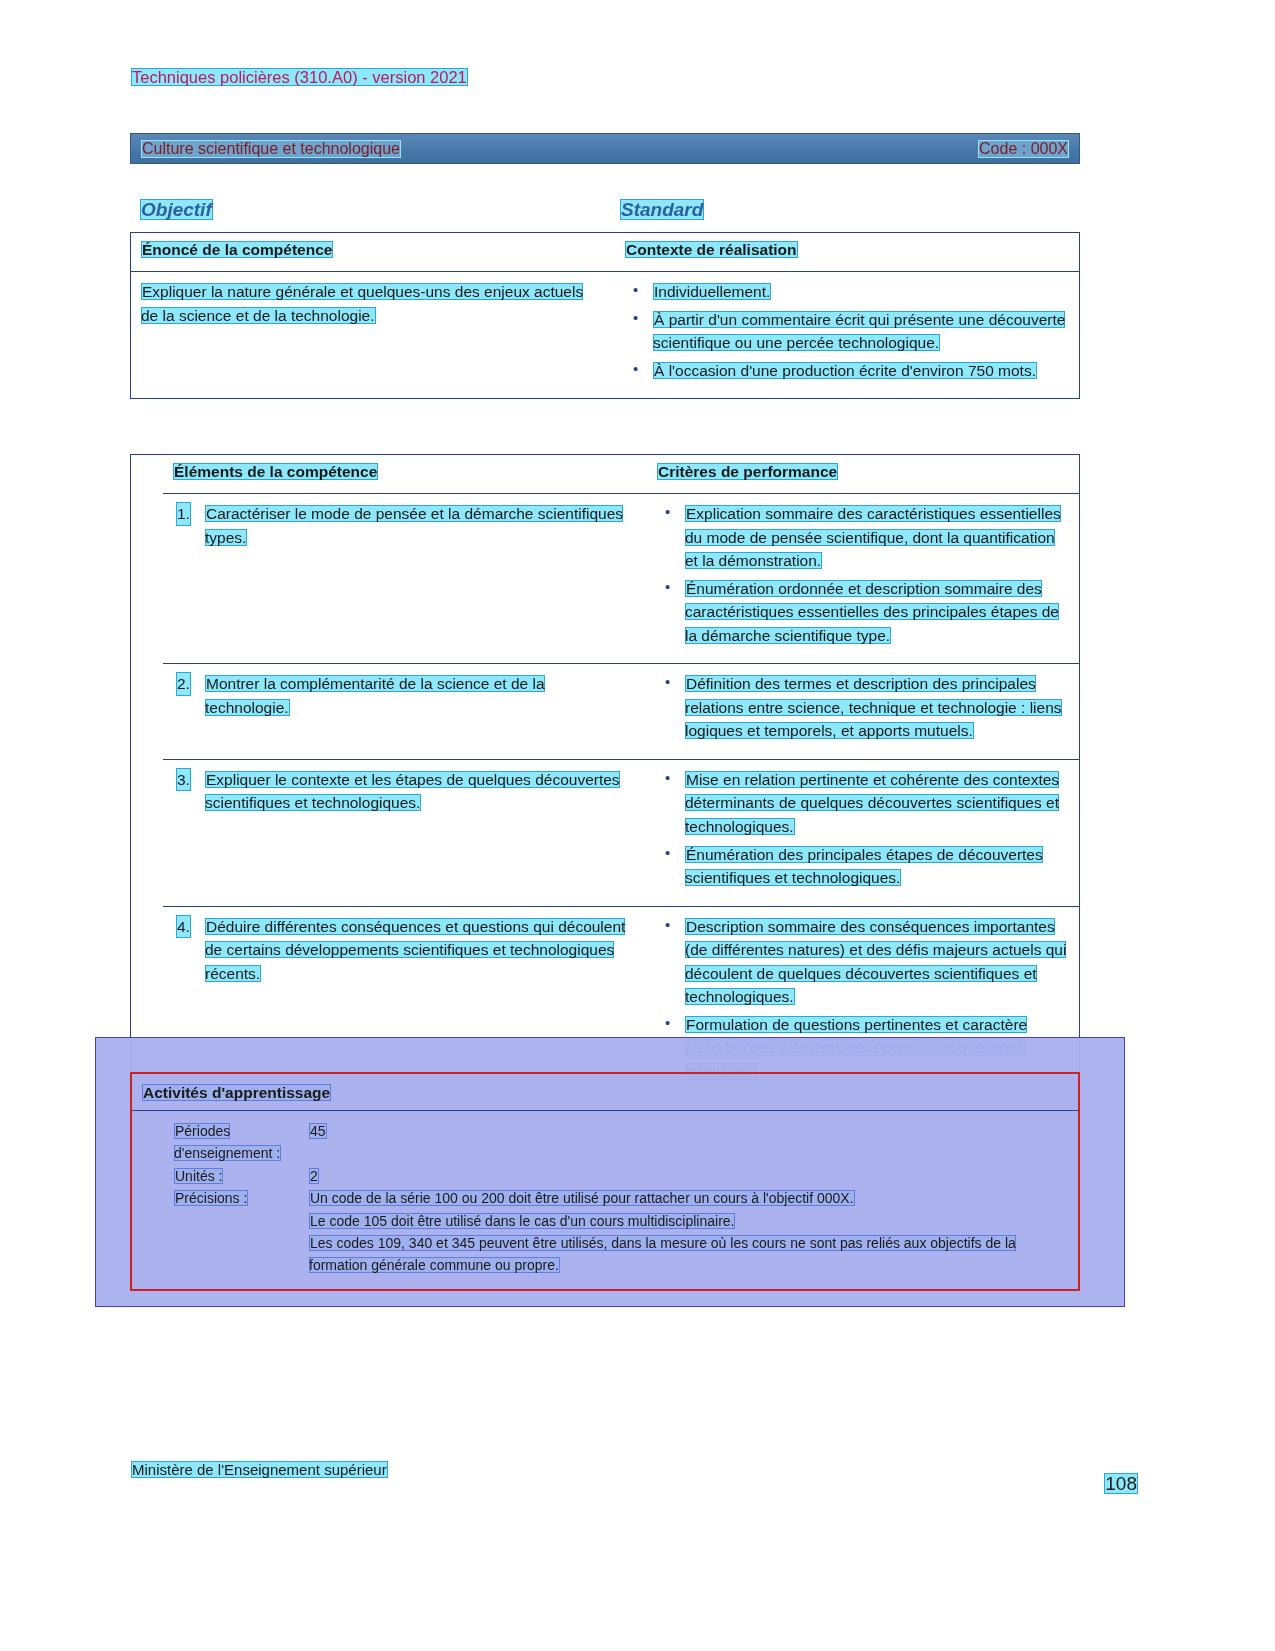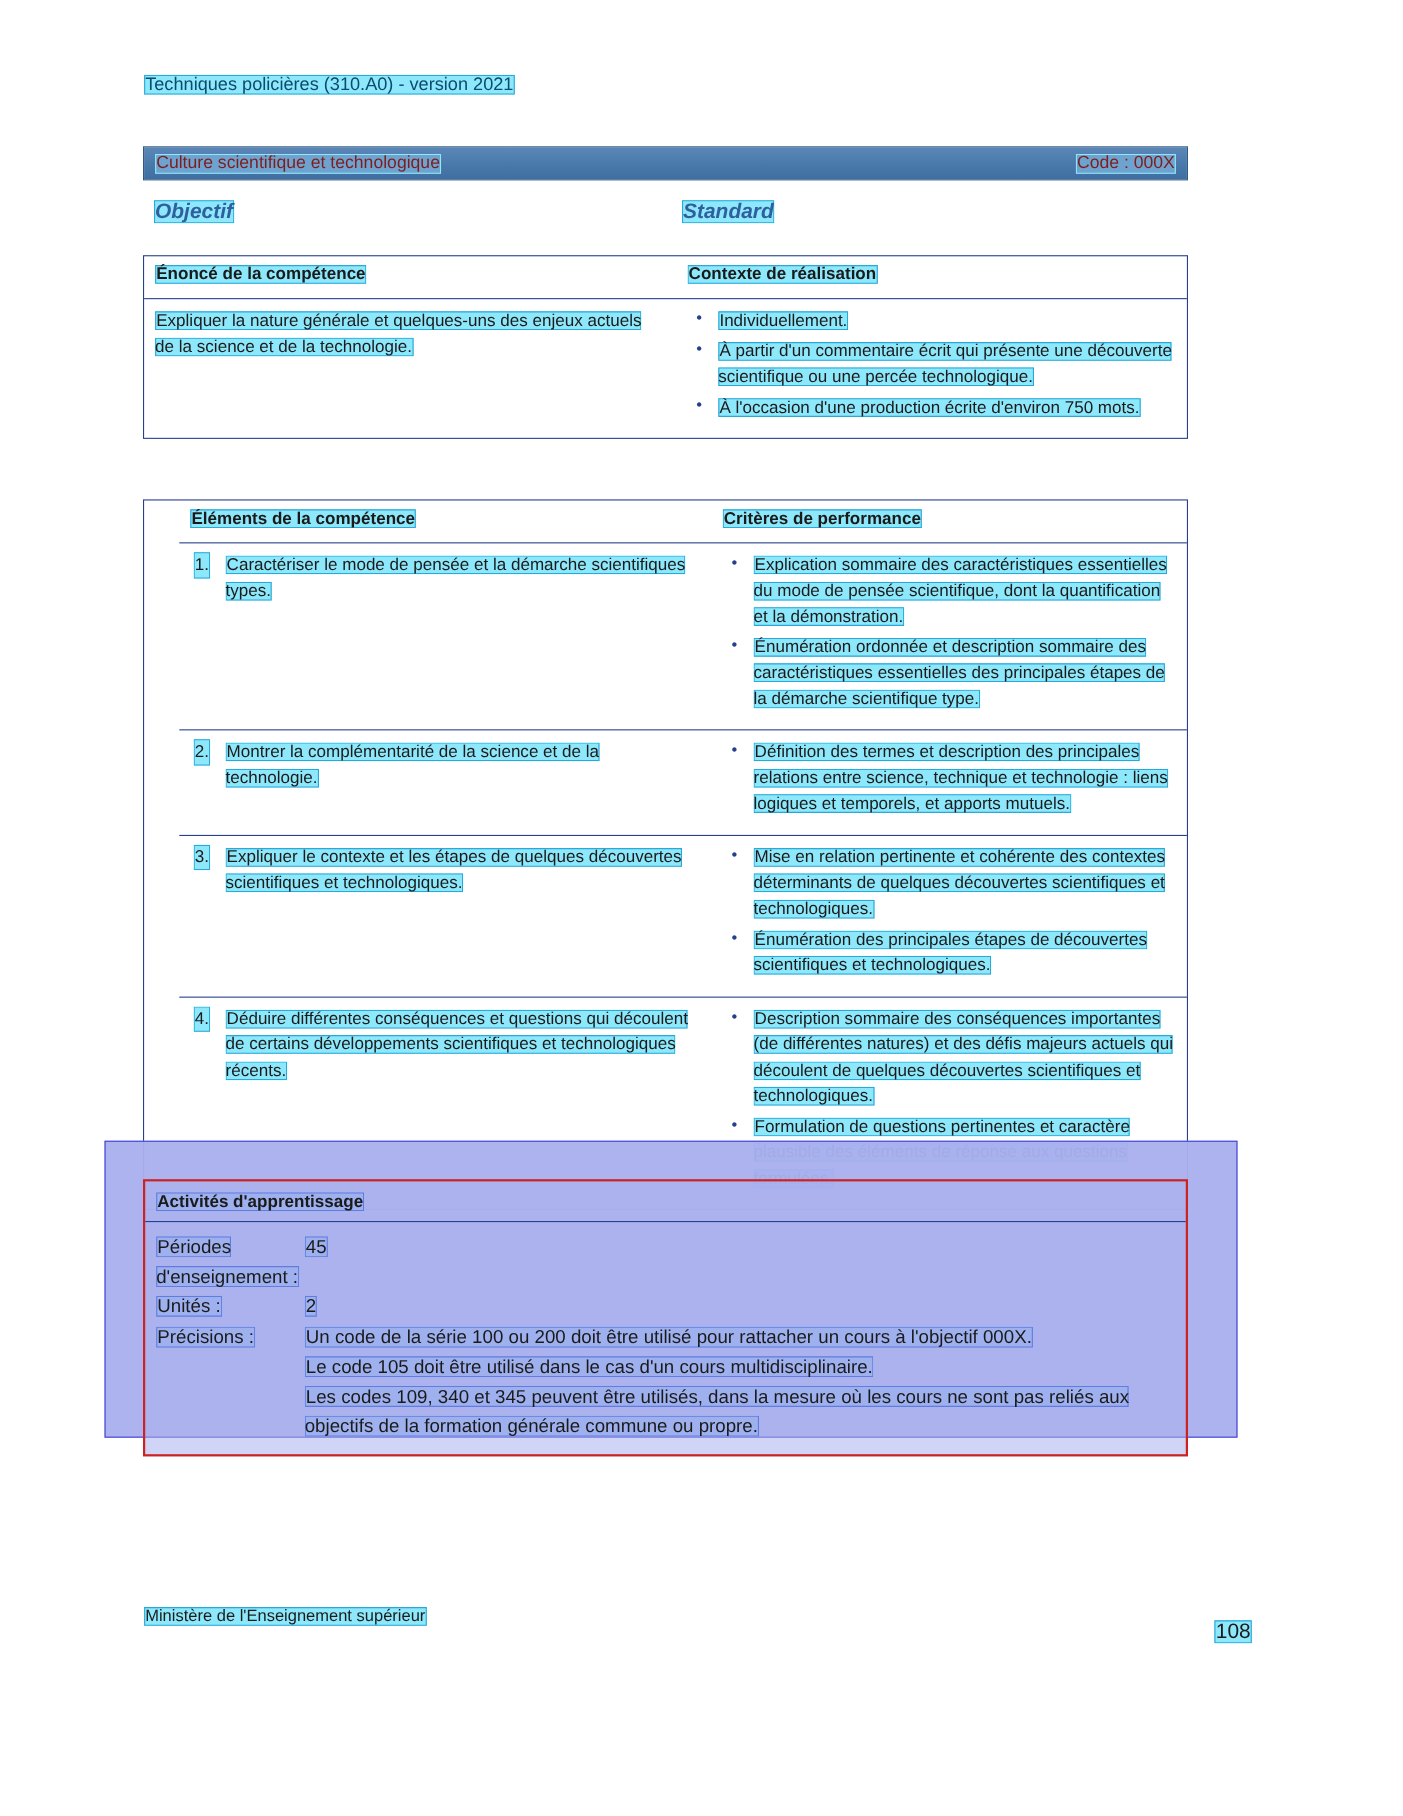--- a/index.html
+++ b/index.html
@@ -29,21 +29,21 @@
     box-shadow: 0 0 0 1px #2aa8d8 inset;
     display: inline;
     padding: 0 1px;
   }
 
   .header-line {
     position: absolute;
     top: 68px;
     left: 131px;
     font-size: 16.5px;
-    color: #0c4a6e;
+    color: #be185d;
     white-space: nowrap;
   }
 
   
   .title-bar {
     position: absolute;
     top: 133px;
     left: 130px;
     width: 950px;
     height: 31px;
@@ -59,21 +59,21 @@
   }
   .title-bar .hl {
     background: #6fa3cf;
     box-shadow: 0 0 0 1px #8ee8fb inset;
     color: #7f1d1d;
   }
 
   
   .obj-std {
     position: absolute;
-    top: 182px;
+    top: 199px;
     left: 140px;
     width: 930px;
     display: flex;
     font-style: italic;
     font-weight: bold;
     font-size: 19px;
     color: #2f5f9e;
   }
   .obj-std .left { width: 480px; }
   .obj-std .right { flex: 1; }
@@ -175,22 +175,23 @@
     background: rgba(170,176,238,0.55);
   }
   .act-title {
     font-weight: bold;
     font-size: 15.5px;
     padding: 10px 10px 8px 10px;
     border-bottom: 1.5px solid #27408b;
   }
   .act-body {
     padding: 9px 28px 12px 10px;
-    font-size: 17px;
+    font-size: 14px;
     line-height: 1.6;
+    margin-left: 32px;
   }
   .act-row {
     display: flex;
   }
   .act-label {
     width: 135px;
     flex: 0 0 135px;
   }
   .act-val { flex: 1; }
   .act-val .cont { display: block; }

